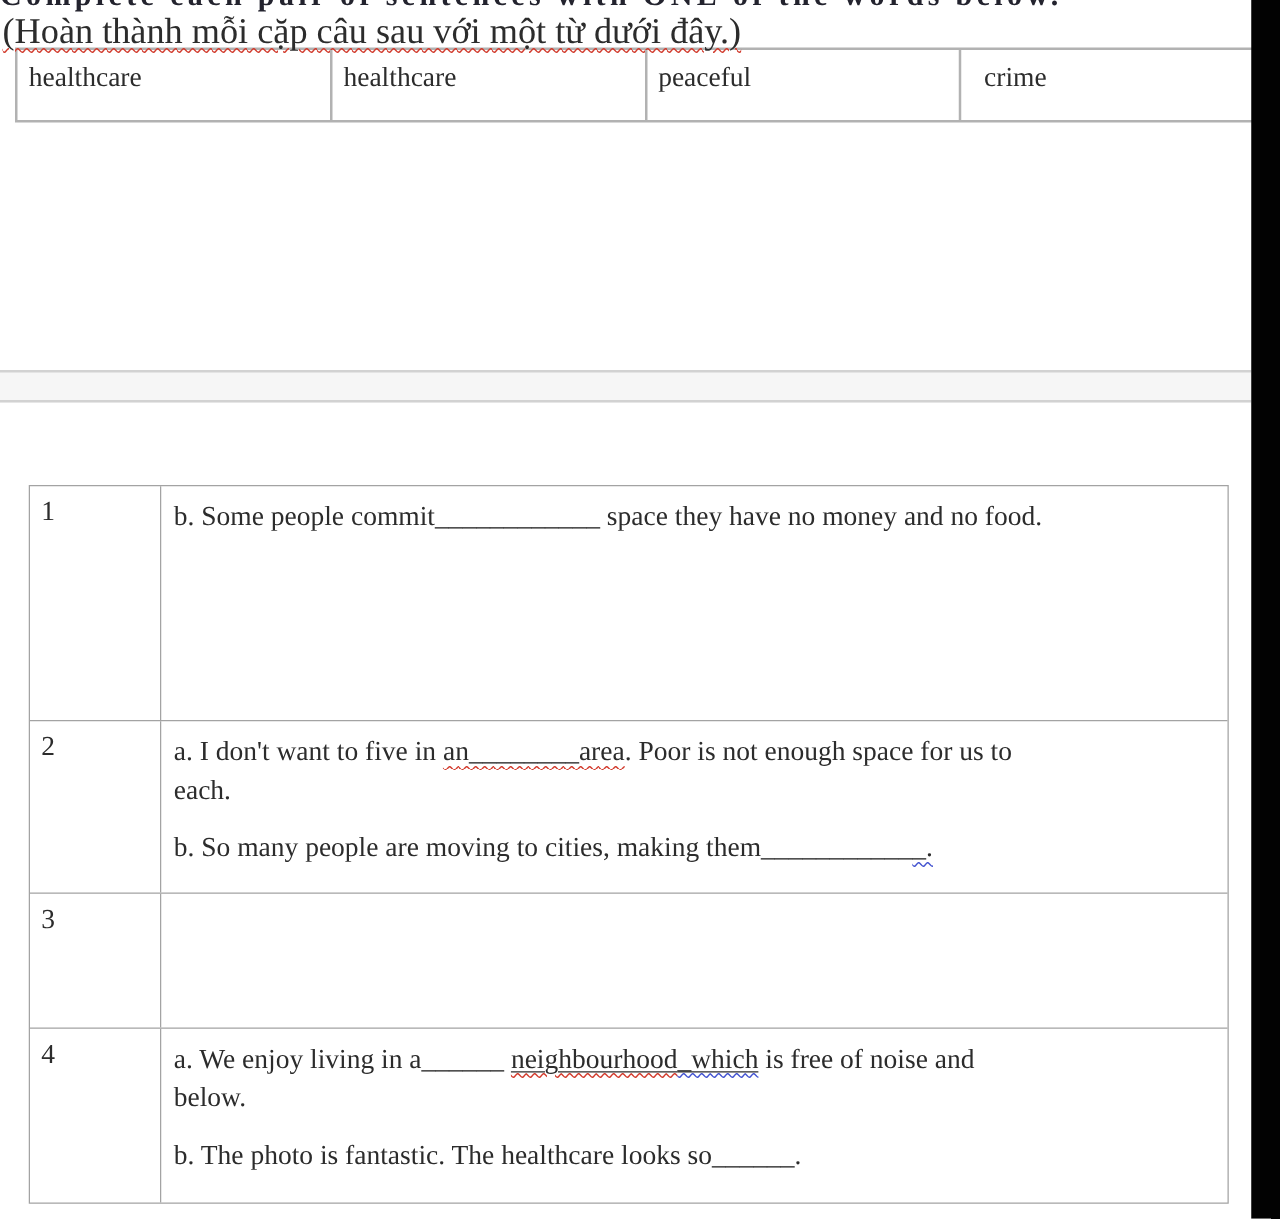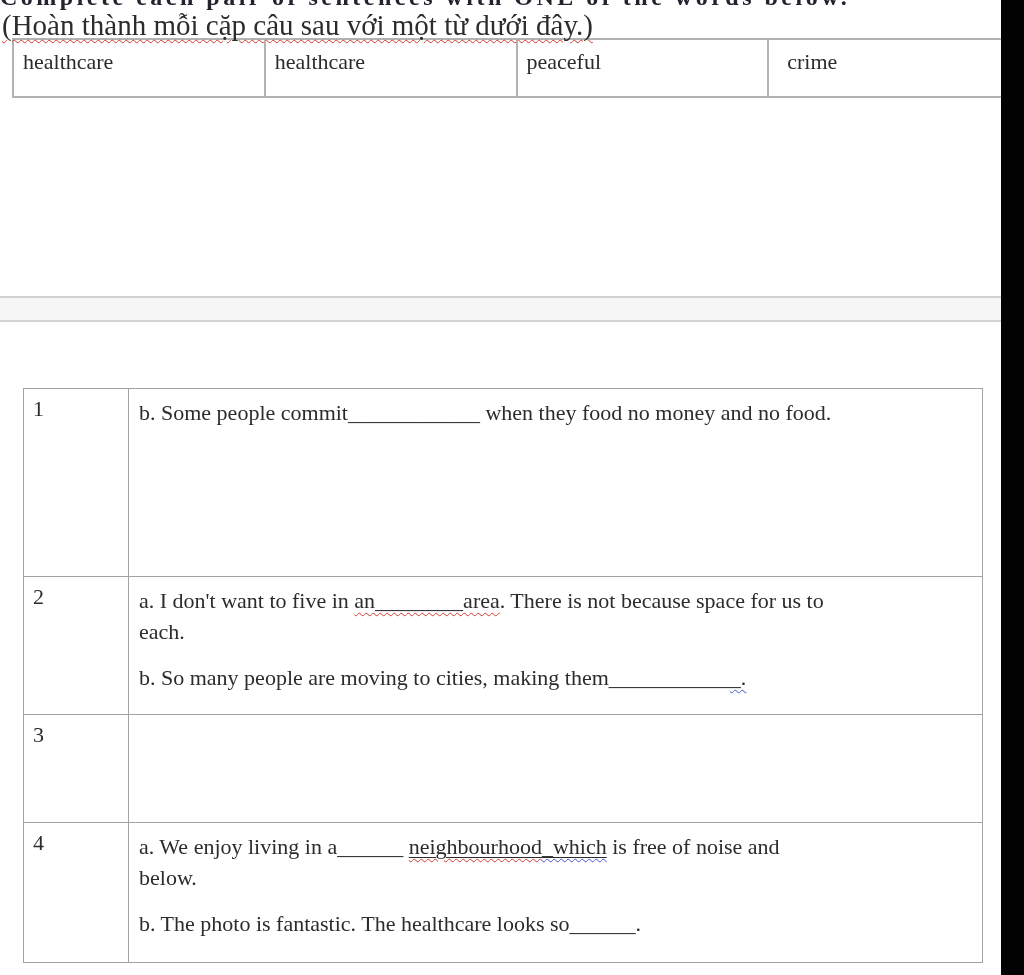--- a/index.html
+++ b/index.html
@@ -84,30 +84,30 @@
 
   <div class="band"></div>
 
   <div class="ex-table">
 
     <div class="ex-row r1">
       <div class="num-cell">
         <span>1</span>
       </div>
       <div class="body-cell">
-        <p class="sent"><span>b. Some people commit____________ when they food no money and no food.</span></p>
+        <p class="sent"><span>b. Some people commit____________ space they have no money and no food.</span></p>
       </div>
     </div>
 
     <div class="ex-row r2">
       <div class="num-cell">
         <span>2</span>
       </div>
       <div class="body-cell">
-        <p class="sent"><span>a. I don't want to five in </span><span class="rw">an________area</span><span>. There is not because space for us to</span><br><span>each.</span></p>
+        <p class="sent"><span>a. I don't want to five in </span><span class="rw">an________area</span><span>. Poor is not enough space for us to</span><br><span>each.</span></p>
         <p class="sent"><span>b. So many people are moving to cities, making them___________</span><span class="bw">_.</span></p>
       </div>
     </div>
 
     <div class="ex-row r3">
       <div class="num-cell">
         <span>3</span>
       </div>
     </div>
 

